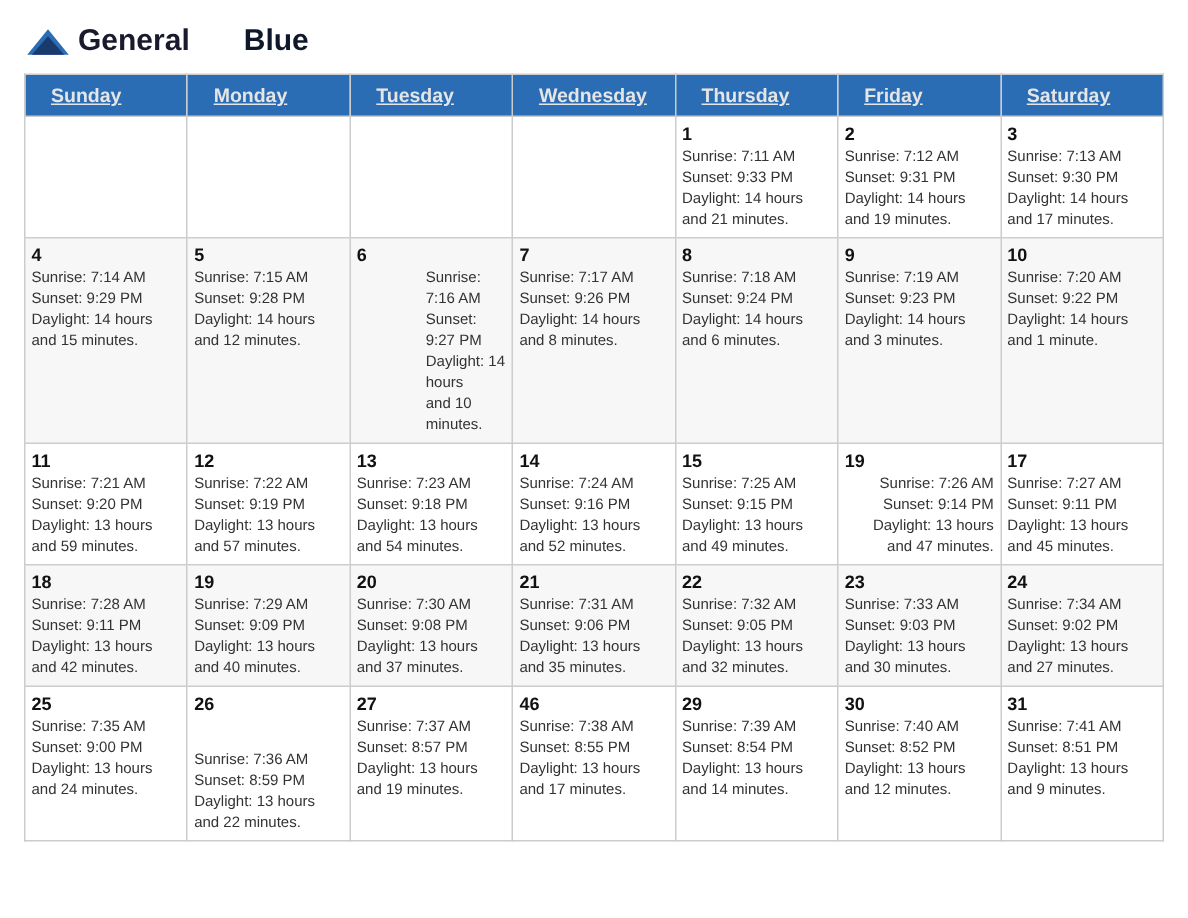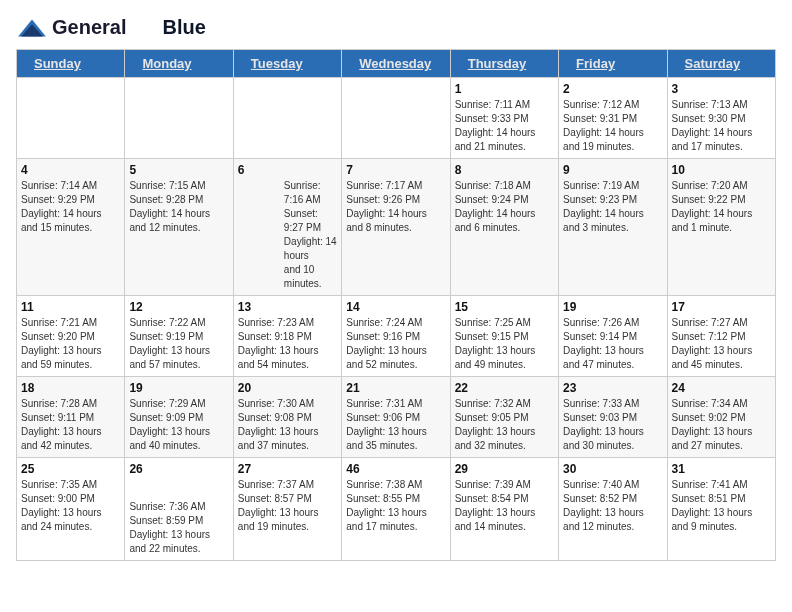--- a/index.html
+++ b/index.html
@@ -221,29 +221,29 @@
         </td>
         <td>
           <div class="day-number">15</div>
           <div class="day-info" style="white-space: pre-line;">Sunrise: 7:25 AM
 Sunset: 9:15 PM
 Daylight: 13 hours
 and 49 minutes.</div>
         </td>
         <td>
           <div class="day-number">19</div>
-          <div class="day-info" style="white-space: pre-line;">Sunrise: 7:26 AM
+          <div class="day-info" style="white-space: pre-line; text-align: right;">Sunrise: 7:26 AM
 Sunset: 9:14 PM
 Daylight: 13 hours
 and 47 minutes.</div>
         </td>
         <td>
           <div class="day-number">17</div>
           <div class="day-info" style="white-space: pre-line;">Sunrise: 7:27 AM
-Sunset: 7:12 PM
+Sunset: 9:11 PM
 Daylight: 13 hours
 and 45 minutes.</div>
         </td>
       </tr>
       <tr>
         <td>
           <div class="day-number">18</div>
           <div class="day-info" style="white-space: pre-line;">Sunrise: 7:28 AM
 Sunset: 9:11 PM
 Daylight: 13 hours

